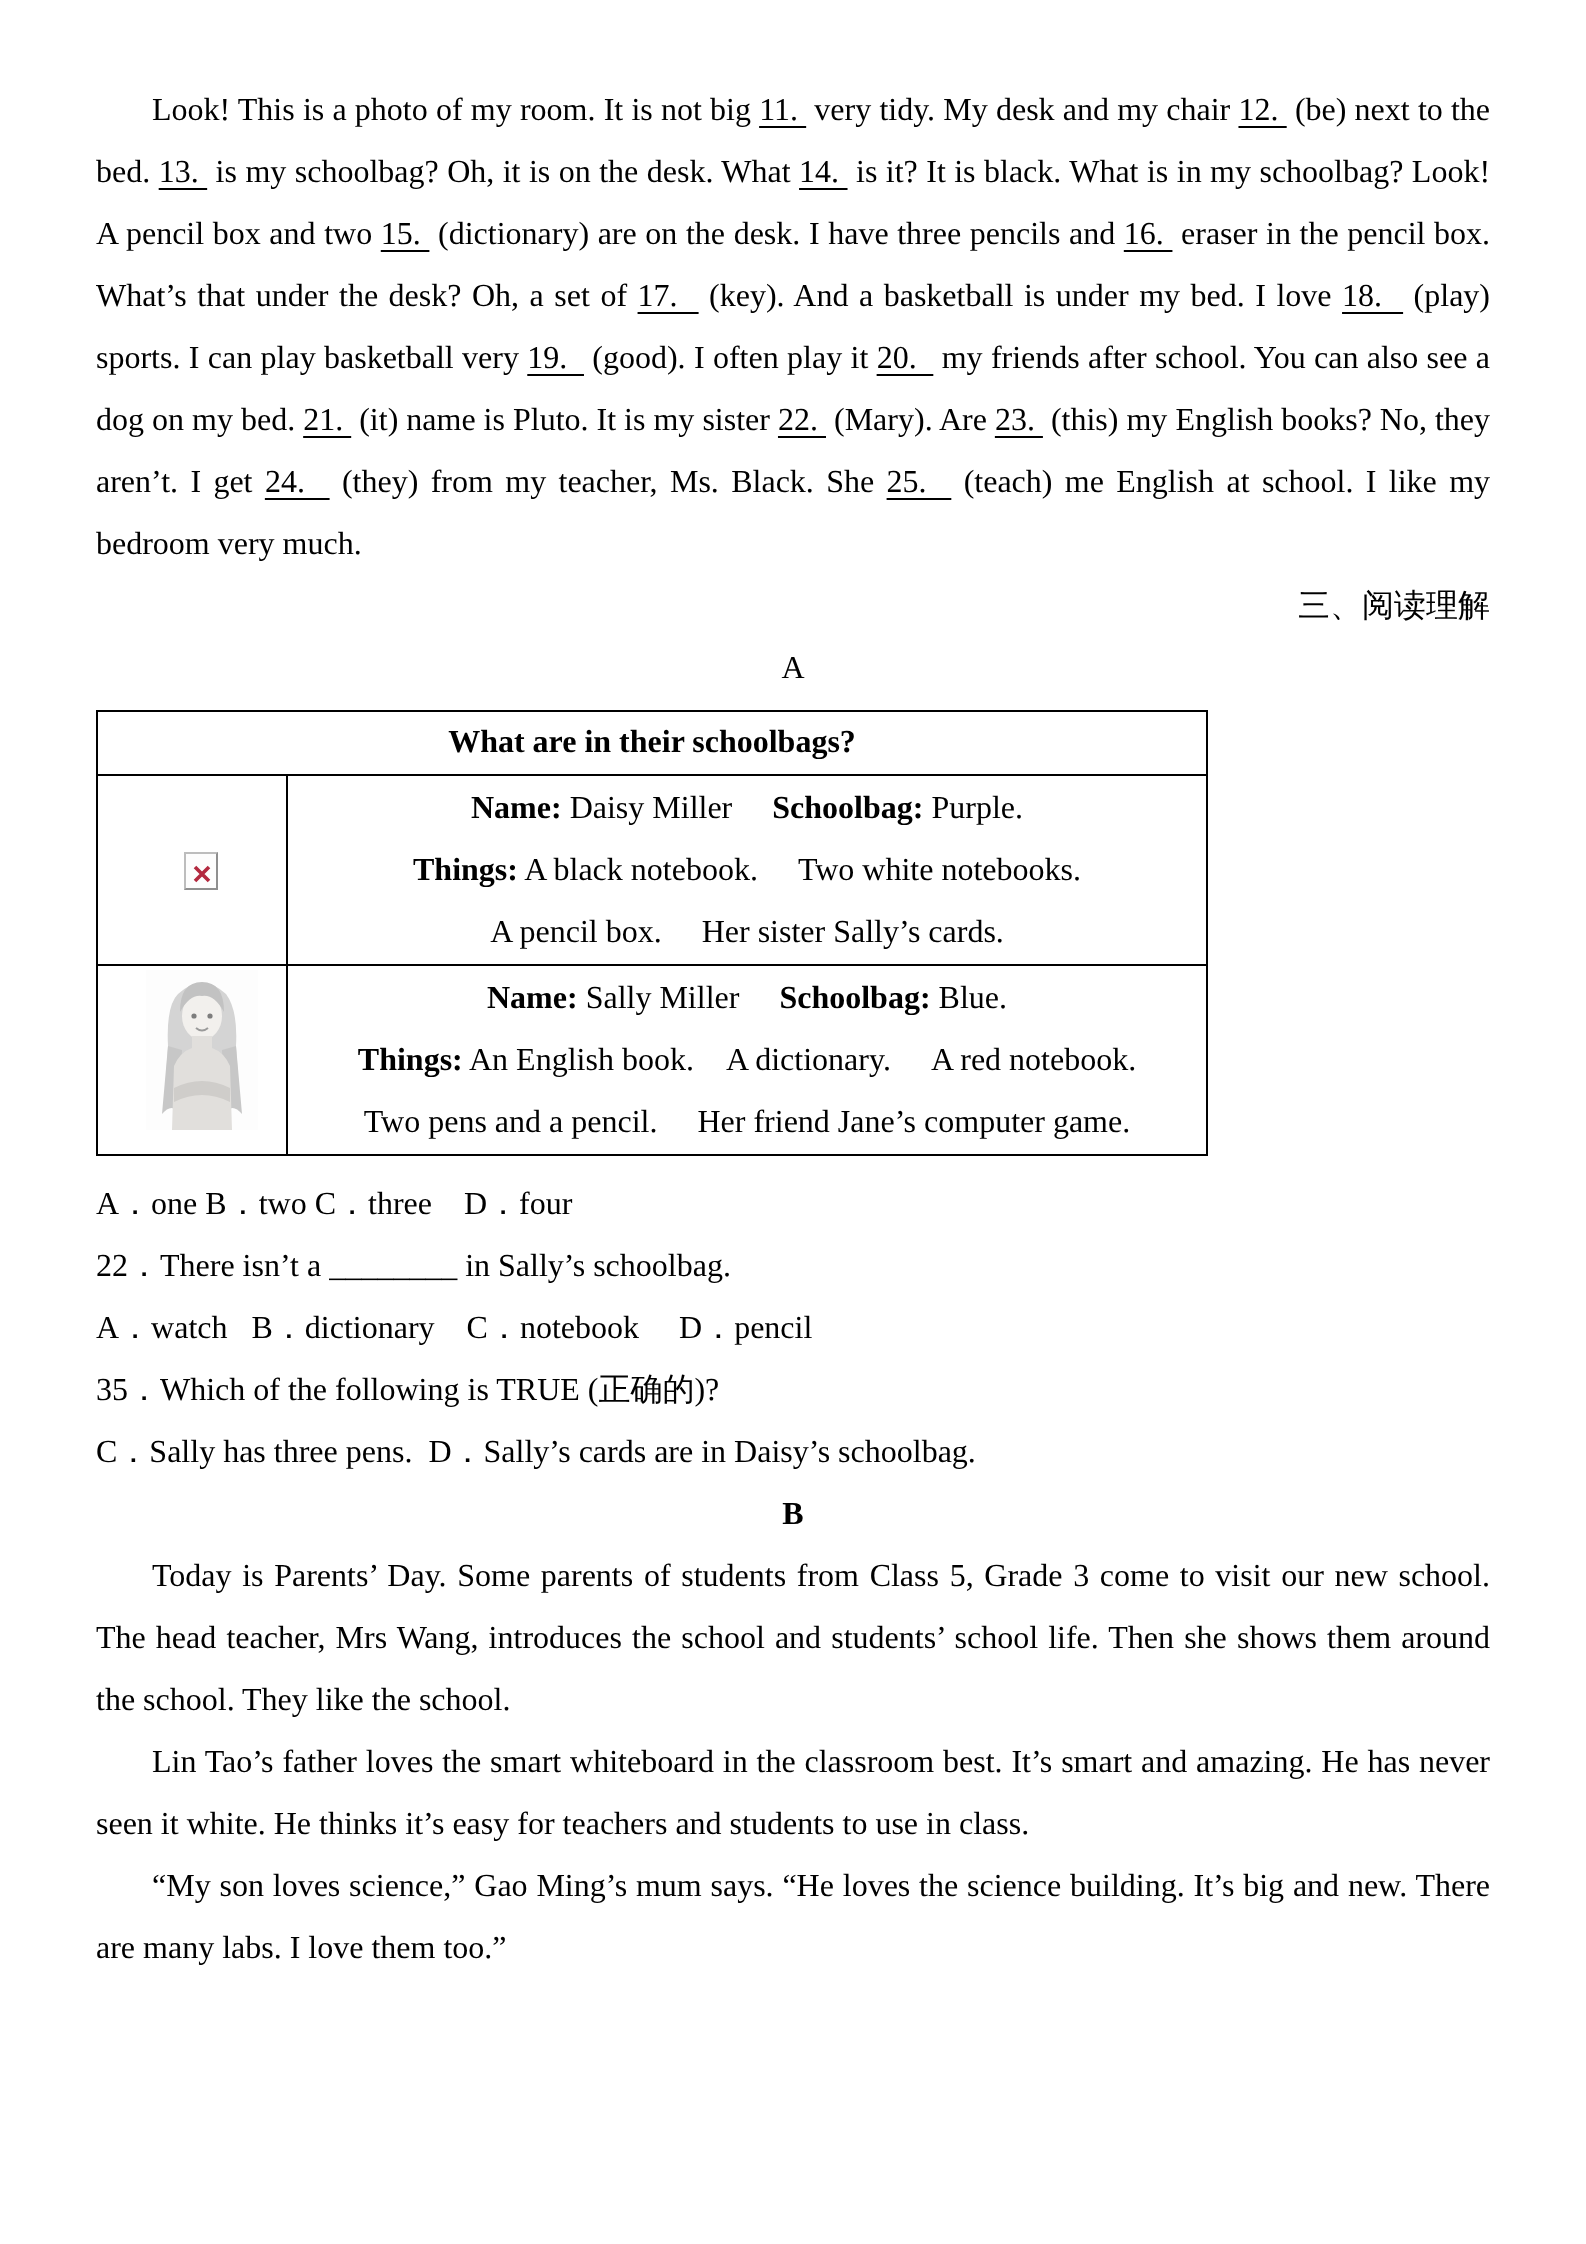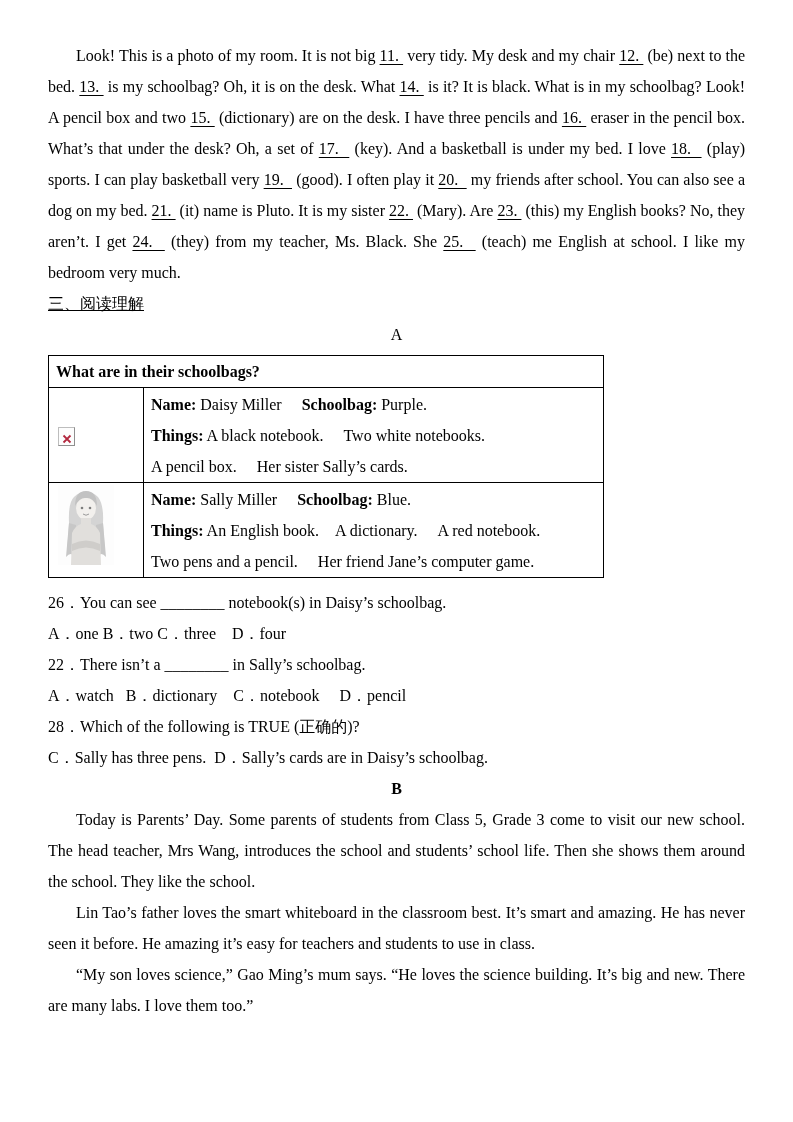--- a/index.html
+++ b/index.html
@@ -6,25 +6,25 @@
   html, body { background: #ffffff; }
   body {
     width: 793px; height: 1122px;
     font-family: "Liberation Serif", "DejaVu Serif", serif;
     font-size: 16px; line-height: 31px; color: #000;
     overflow: hidden;
   }
   .page { width: 793px; height: 1122px; padding: 40px 48px 16px 48px; }
   .cloze { text-align: justify; text-indent: 28px; }
   .cloze u, .t-body u { text-underline-offset: 3px; }
-  .sec-title { text-align: left; text-decoration: underline; }
+  .sec-title { text-align: right; }
   .center-label { text-align: center; }
   .bold { font-weight: bold; }
   .sb-table { border-collapse: collapse; width: 556px; margin-top: 5px; }
-  .sb-table td { border: 1.5px solid #000; }
+  .sb-table td { border: 1.5px solid #000; text-align: center; }
   .t-title { font-weight: bold; padding: 0 7px; height: 31px; }
   .t-img { width: 95px; vertical-align: middle; padding-left: 9px; }
   .t-body { padding: 0 7px; height: 95px; vertical-align: middle; }
   .broken {
     display: inline-block; width: 17px; height: 19px;
     border: 1px solid #8f8f8f; background: #fdfdfd;
     border-top-color: #bdbdbd; border-left-color: #bdbdbd;
     text-align: center; line-height: 17px; vertical-align: middle;
   }
   .broken svg { vertical-align: middle; }
@@ -84,27 +84,26 @@
         <td class="t-body">
           <div><b>Name:</b> Sally Miller&nbsp;&nbsp;&nbsp;&nbsp;&nbsp;<b>Schoolbag:</b> Blue.</div>
           <div><b>Things:</b> An English book.&nbsp;&nbsp;&nbsp;&nbsp;A dictionary.&nbsp;&nbsp;&nbsp;&nbsp;&nbsp;A red notebook.</div>
           <div>Two pens and a pencil.&nbsp;&nbsp;&nbsp;&nbsp;&nbsp;Her friend Jane’s computer game.</div>
         </td>
       </tr>
     </tbody>
   </table>
 
   <div class="questions">
-    <div class="qline">26．You can see ________ notebook(s) in Daisy’s schoolbag.</div>
     <div class="qline">A．one B．two C．three&nbsp;&nbsp;&nbsp;&nbsp;D．four</div>
     <div class="qline">22．There isn’t a ________ in Sally’s schoolbag.</div>
     <div class="qline">A．watch&nbsp;&nbsp;&nbsp;B．dictionary&nbsp;&nbsp;&nbsp;&nbsp;C．notebook&nbsp;&nbsp;&nbsp;&nbsp;&nbsp;D．pencil</div>
-    <div class="qline">28．Which of the following is TRUE (正确的)?</div>
+    <div class="qline">35．Which of the following is TRUE (正确的)?</div>
     <div class="qline">C．Sally has three pens.&nbsp;&nbsp;D．Sally’s cards are in Daisy’s schoolbag.</div>
   </div>
 
   <div class="center-label bold">B</div>
 
   <p class="para">Today is Parents’ Day. Some parents of students from Class 5, Grade 3 come to visit our new school. The head teacher, Mrs Wang, introduces the school and students’ school life. Then she shows them around the school. They like the school.</p>
-  <p class="para">Lin Tao’s father loves the smart whiteboard in the classroom best. It’s smart and amazing. He has never seen it before. He amazing it’s easy for teachers and students to use in class.</p>
+  <p class="para">Lin Tao’s father loves the smart whiteboard in the classroom best. It’s smart and amazing. He has never seen it white. He thinks it’s easy for teachers and students to use in class.</p>
   <p class="para">“My son loves science,” Gao Ming’s mum says. “He loves the science building. It’s big and new. There are many labs. I love them too.”</p>
 
 </div>
 
 </body></html>

